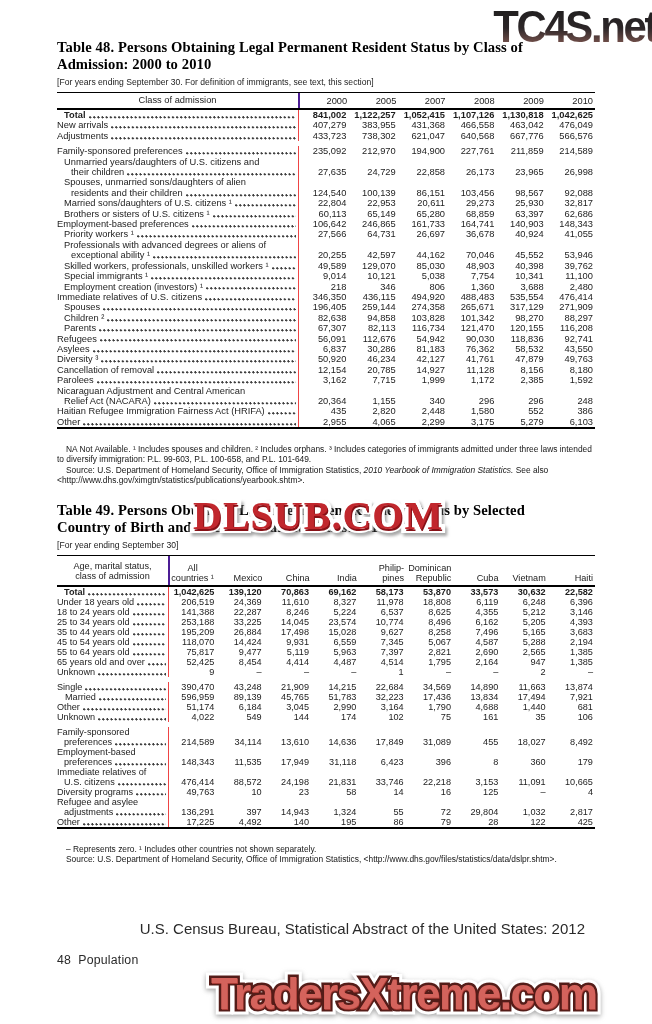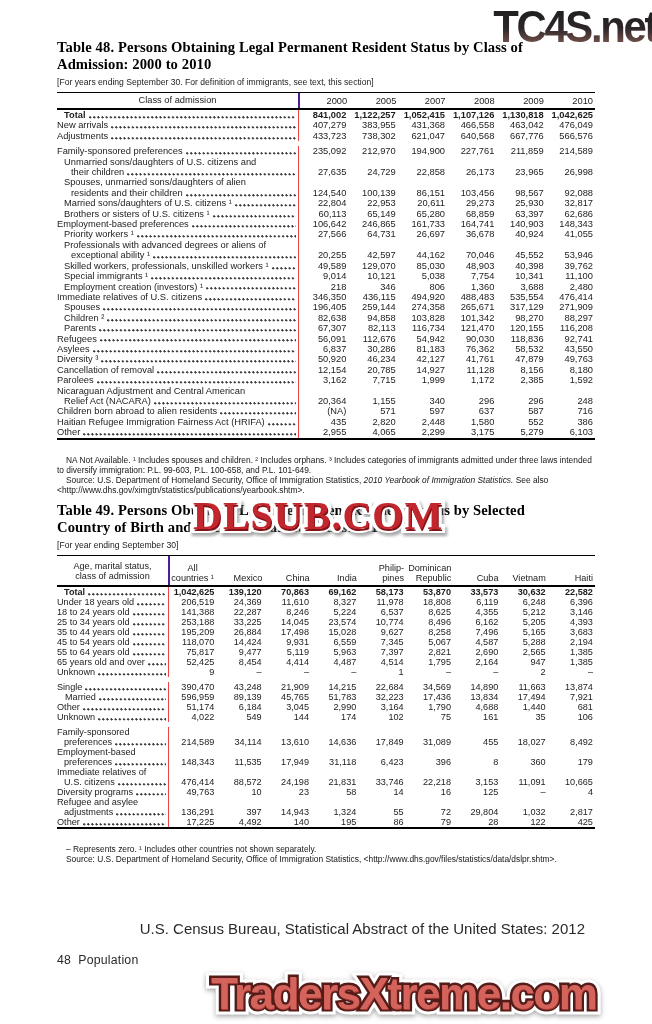--- a/index.html
+++ b/index.html
@@ -166,21 +166,21 @@
             <span class="tval">212,970</span>
             <span class="tval">194,900</span>
             <span class="tval">227,761</span>
             <span class="tval">211,859</span>
             <span class="tval">214,589</span>
           </div>
         </div>
         <div class="trow">
           <div class="tlbl">
             <div class="lline" style="padding-left: 7px;">
-              <span>Unmarried sons/daughters of U.S. citizens and</span>
+              <span>Unmarried years/daughters of U.S. citizens and</span>
             </div>
             <div class="lline" style="padding-left: 14px;">
               <span>their children</span>
               <span class="leader"></span>
             </div>
           </div>
           <div class="tvals">
             <span class="tval">27,635</span>
             <span class="tval">24,729</span>
             <span class="tval">22,858</span>
@@ -493,36 +493,20 @@
               <span class="leader"></span>
             </div>
           </div>
           <div class="tvals">
             <span class="tval">20,364</span>
             <span class="tval">1,155</span>
             <span class="tval">340</span>
             <span class="tval">296</span>
             <span class="tval">296</span>
             <span class="tval">248</span>
-          </div>
-        </div>
-        <div class="trow">
-          <div class="tlbl">
-            <div class="lline" style="padding-left: 0px;">
-              <span>Children born abroad to alien residents</span>
-              <span class="leader"></span>
-            </div>
-          </div>
-          <div class="tvals">
-            <span class="tval">(NA)</span>
-            <span class="tval">571</span>
-            <span class="tval">597</span>
-            <span class="tval">637</span>
-            <span class="tval">587</span>
-            <span class="tval">716</span>
           </div>
         </div>
         <div class="trow">
           <div class="tlbl">
             <div class="lline" style="padding-left: 0px;">
               <span>Haitian Refugee Immigration Fairness Act (HRIFA)</span>
               <span class="leader"></span>
             </div>
           </div>
           <div class="tvals">

